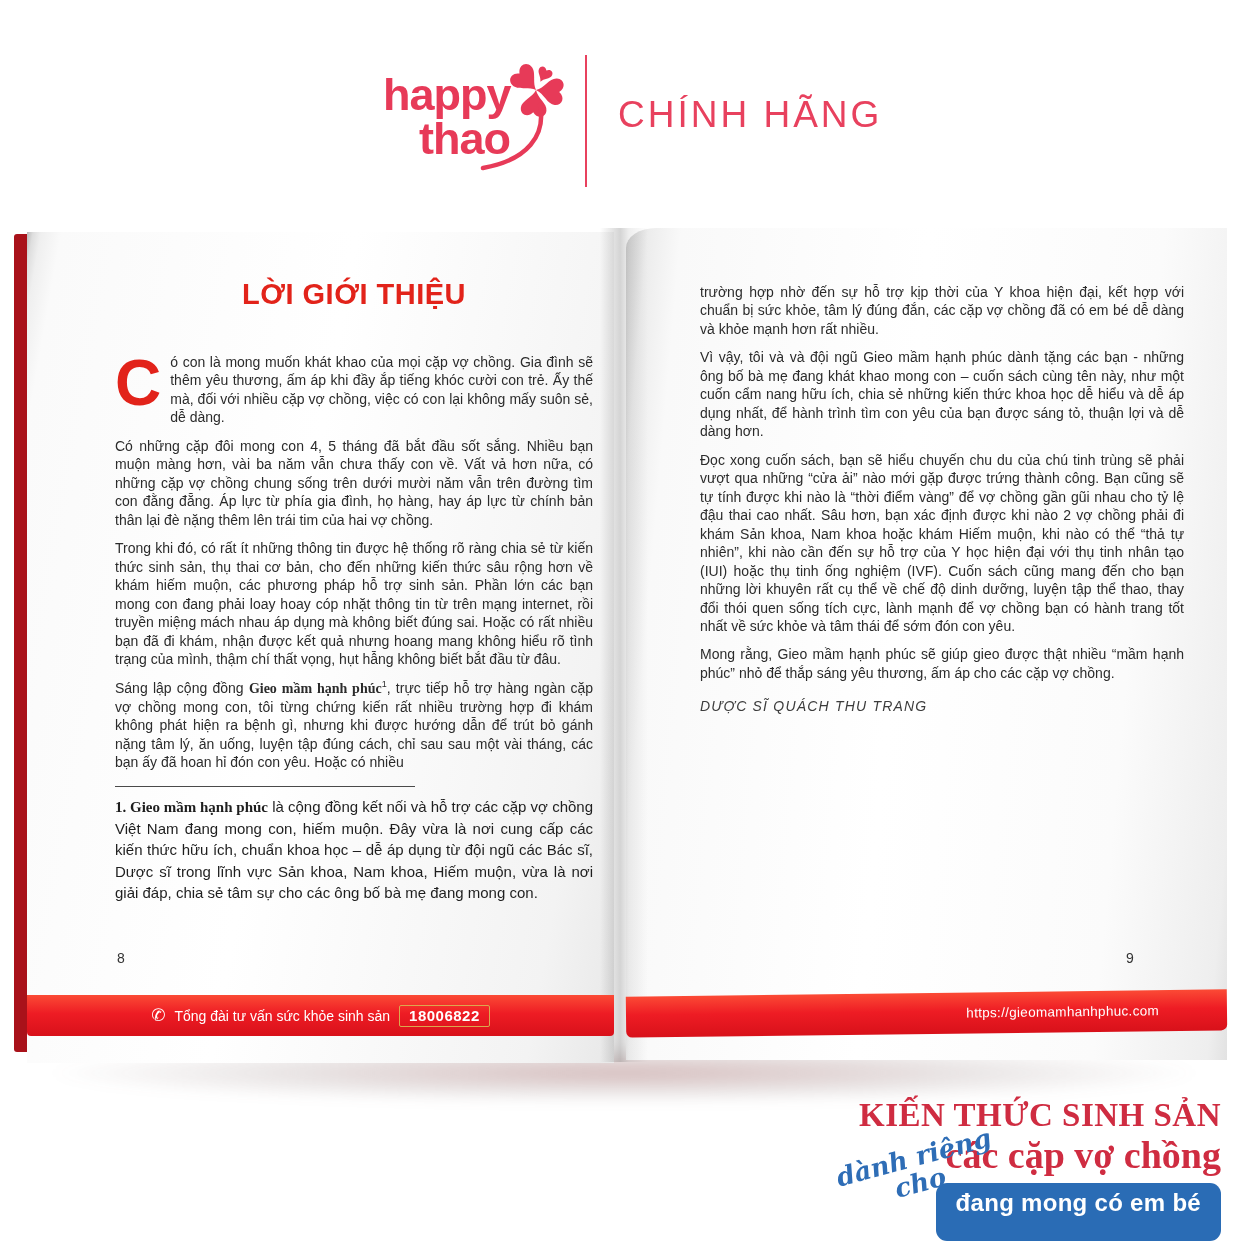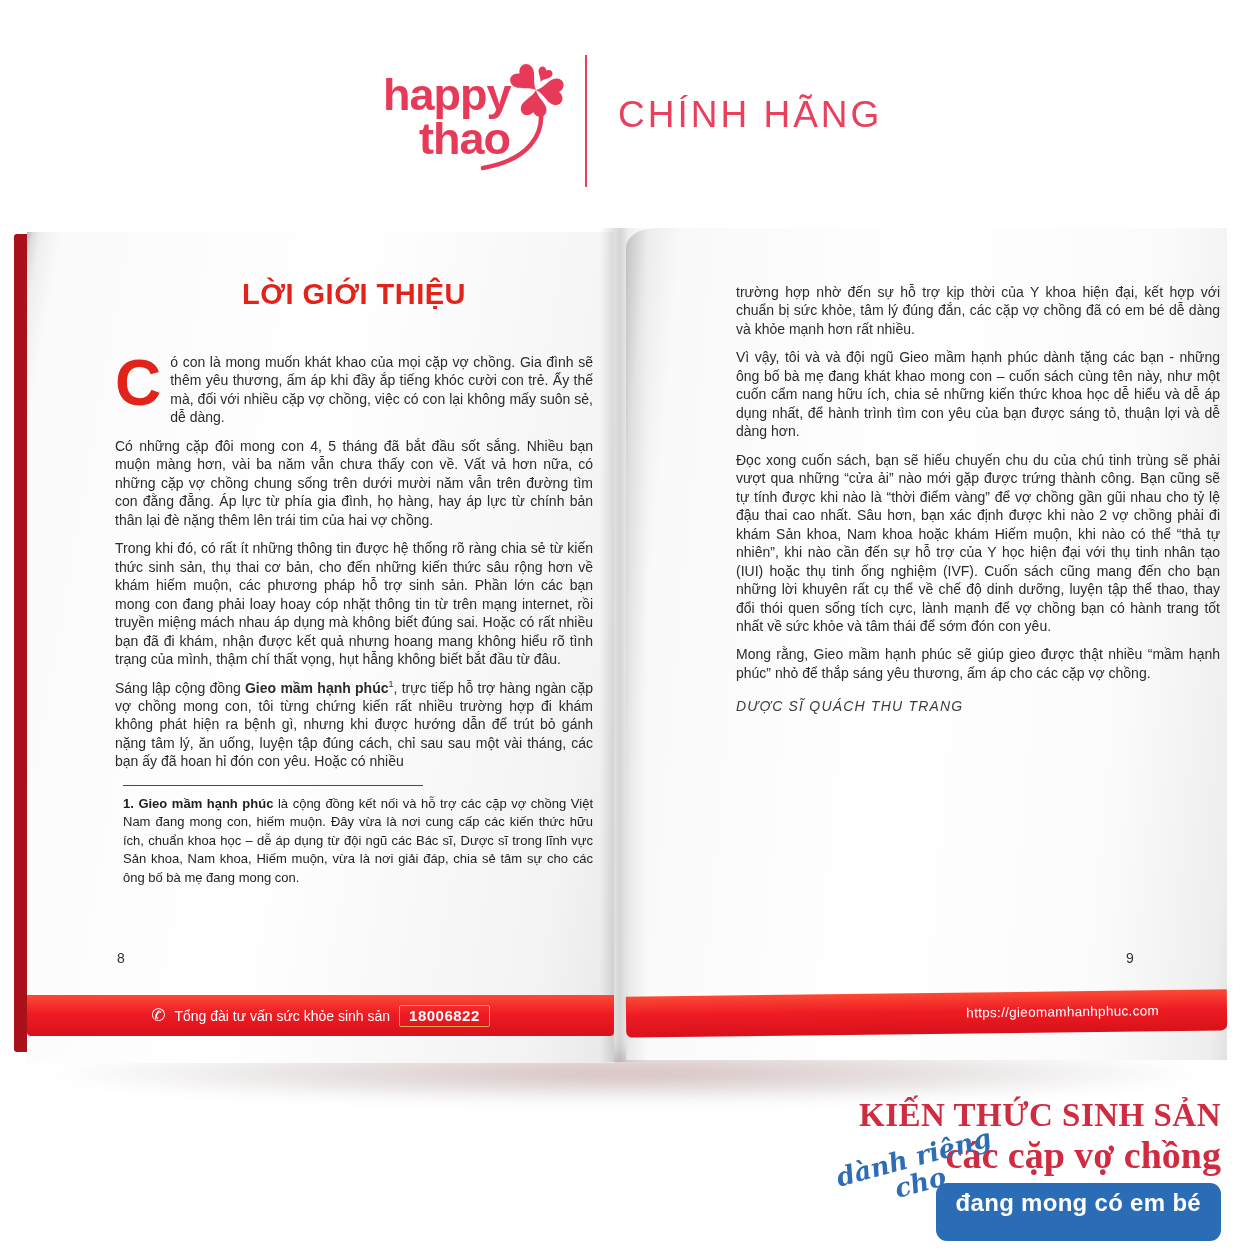--- a/index.html
+++ b/index.html
@@ -27,27 +27,27 @@
     background:linear-gradient(100deg,#b9b9b9 0px,#dedede 6px,#efefef 14px,#fafafa 34px,#ffffff 45%,#f3f3f3 88%,#e8e8e8 100%);}
   .page-right{position:absolute;left:612px;top:0;width:601px;height:832px;border-top-left-radius:30px 20px;
     background:linear-gradient(95deg,#d0d0d0 0px,#ececec 22px,#f9f9f9 55px,#ffffff 45%,#fbfbfb 80%,#eeeeee 97%,#e2e2e2 100%);}
   .spine-shade{position:absolute;left:586px;top:0;width:48px;height:834px;
     background:linear-gradient(to right, rgba(0,0,0,0) 0%, rgba(60,60,60,0.22) 42%, rgba(90,90,90,0.10) 60%, rgba(0,0,0,0) 100%);}
   
   .content-left{position:absolute;left:101px;top:50px;width:478px;color:#2b2b2b;}
   .page-title{text-align:center;color:#e2231a;font-weight:bold;font-size:29px;letter-spacing:0.5px;margin:0 0 42px 0;}
   .para{font-size:14px;line-height:1.32;text-align:justify;margin:0 0 10px 0;}
   .dropcap{float:left;color:#e2231a;font-weight:bold;font-size:64px;line-height:0.78;padding:6px 9px 0 0;}
-  .footnote{margin-top:14px;font-size:13px;line-height:1.42;text-align:justify;color:#1e1e1e;margin-left:8px;}
+  .footnote{margin-top:14px;font-size:15px;line-height:1.42;text-align:justify;color:#1e1e1e;}
   .footnote-rule{width:300px;height:1px;background:#4a4a4a;margin-bottom:9px;}
   .page-num{position:absolute;font-size:14px;color:#333;}
   .page-num-left{left:103px;top:722px;}
   .page-num-right{left:1112px;top:722px;}
   
-  .content-right{position:absolute;left:686px;top:55px;width:484px;color:#2b2b2b;margin-left:36px;}
+  .content-right{position:absolute;left:686px;top:55px;width:484px;color:#2b2b2b;}
   .signature{text-align:left;font-size:14px;letter-spacing:1.2px;color:#3c3c3c;margin-top:16px;font-style:italic;}
   
   .bar{position:absolute;height:41px;background:linear-gradient(to bottom,#fb4a35 0%,#ee1c24 45%,#d8111a 100%);
     display:flex;align-items:center;color:#fff;}
   .bar-left{left:13px;top:767px;width:587px;justify-content:center;gap:9px;border-radius:0 0 4px 4px;}
   .bar-right{left:612px;top:765px;width:601px;justify-content:flex-end;padding-right:68px;box-sizing:border-box;
     transform:rotate(-0.7deg);border-radius:0 0 6px 6px;}
   .phone-icon{font-family:"DejaVu Sans", sans-serif;font-size:17px;line-height:1;}
   .hotline-label{font-size:14px;}
   .hotline-number{border:1px solid #dca84e;border-radius:2px;padding:1px 9px 2px 9px;font-weight:bold;font-size:15px;letter-spacing:0.5px;text-align:center;}
@@ -55,21 +55,21 @@
   
   .promo{position:absolute;left:541px;top:1098px;width:680px;text-align:right;}
   .promo-line1{font-family:"Liberation Serif", serif;font-weight:bold;font-size:33px;color:#cf2c41;letter-spacing:0.5px;line-height:1.08;}
   .promo-line2{font-family:"Liberation Serif", serif;font-weight:bold;font-size:38px;color:#cf2c41;line-height:1.05;margin-top:2px;}
   .promo-script{position:absolute;left:296px;top:46px;width:160px;transform:rotate(-15deg);
     font-family:"DejaVu Serif", serif;font-style:italic;font-weight:bold;font-size:26px;line-height:1.0;
     color:#2e6db6;text-align:center;}
   .promo-badge{display:inline-block;margin-top:7px;background:#2a6cb5;color:#fff;font-weight:bold;
     font-size:24px;padding:6px 20px 24px 20px;border-radius:11px;letter-spacing:0.3px;}
   sup{font-size:9px;}
-  .bold{font-weight:bold;}
+  .bold{font-weight:bold;font-family:Liberation Serif, serif;}
 </style>
 </head>
 <body>
 
 <div class="header">
   <div class="logo">
     <span class="logo-line1">happy</span>
     <span class="logo-line2">thao</span>
     <svg class="logo-clover" viewBox="0 0 100 115" xmlns="http://www.w3.org/2000/svg">
       <defs>

